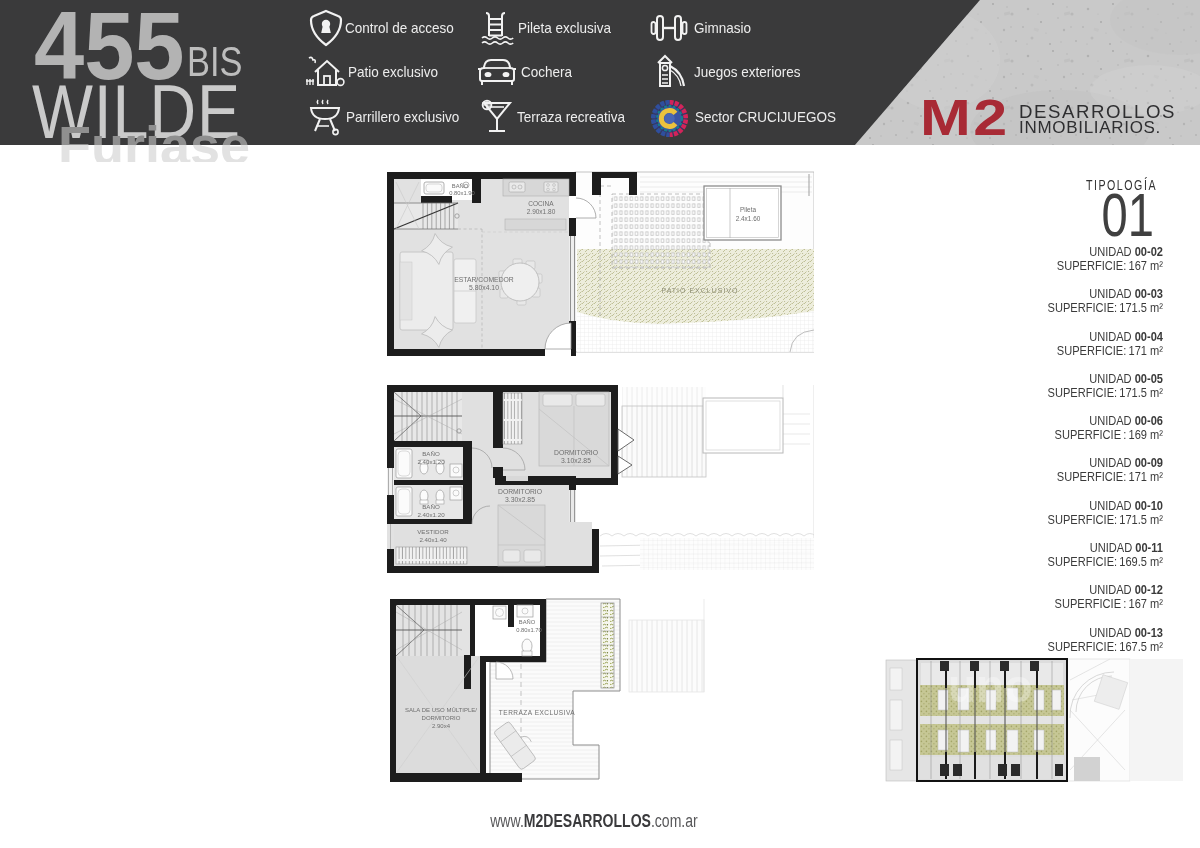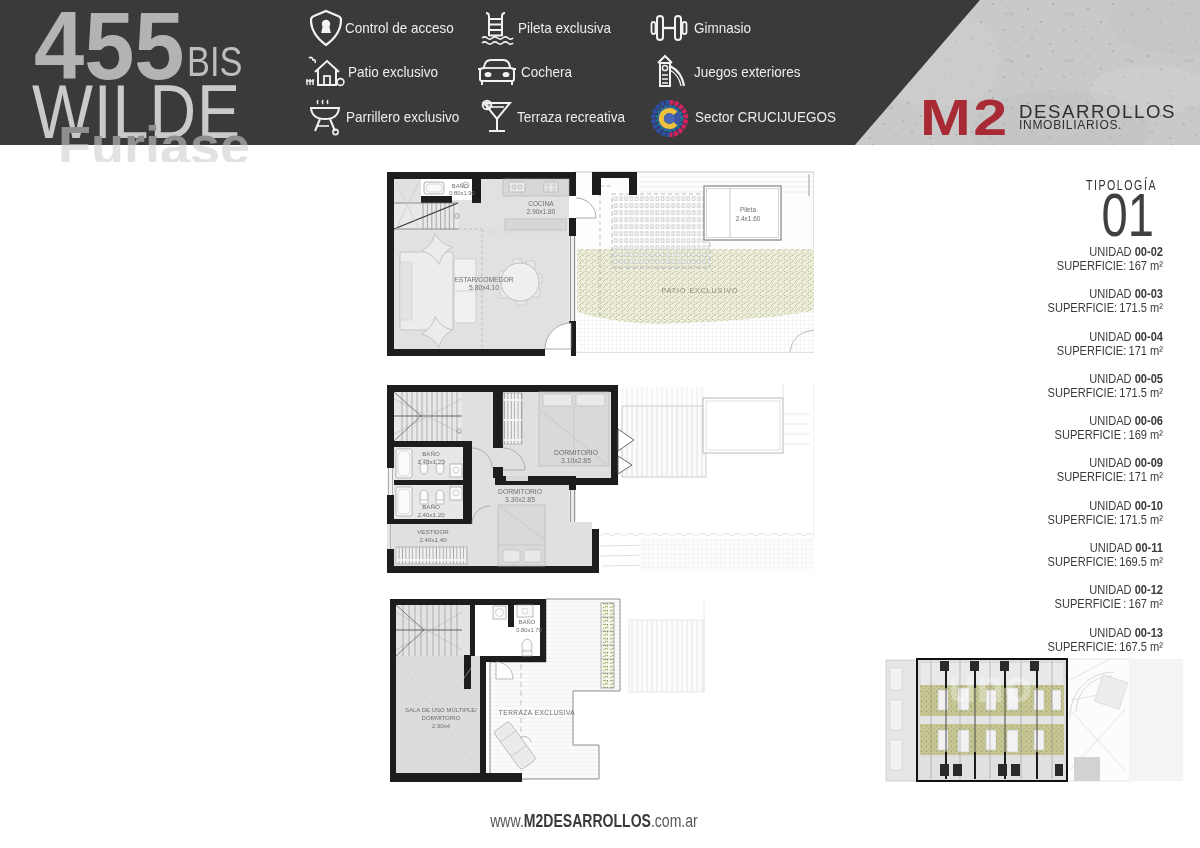--- a/index.html
+++ b/index.html
@@ -48,21 +48,21 @@
       <ellipse cx="1060" cy="130" rx="90" ry="40" fill="#bdbdbd" opacity="0.35"></ellipse>
       <ellipse cx="1180" cy="20" rx="70" ry="35" fill="#c2c2c2" opacity="0.4"></ellipse>
       <ellipse cx="940" cy="60" rx="60" ry="50" fill="#d2d2d2" opacity="0.4"></ellipse>
       <ellipse cx="1150" cy="90" rx="60" ry="25" fill="#d5d5d5" opacity="0.35"></ellipse>
     </g>
   </svg>
 
   <div class="abs" style="left:920px;top:89px;color:#a82a35;font-size:50px;font-weight:bold;letter-spacing:2px;transform:scaleX(1.22);transform-origin:left top;">M2</div>
 
   <div class="abs" style="left:1019px;top:101px;color:#2e2e30;font-size:19px;letter-spacing:1.6px;transform:scaleX(0.98);transform-origin:left top;">DESARROLLOS</div>
-  <div class="abs" style="left:1019px;top:118px;color:#2e2e30;font-size:12px;letter-spacing:0.7px;">INMOBILIARIOS.</div>
+  <div class="abs" style="left:1019px;top:118px;color:#2e2e30;font-size:17px;letter-spacing:0.7px;">INMOBILIARIOS.</div>
 
   <div class="abs" style="left:34px;top:-9px;color:#b3b3b3;font-size:96px;font-weight:bold;letter-spacing:0px;transform:scaleX(0.94);transform-origin:left top;">455</div>
 
   <div class="abs" style="left:187px;top:37px;color:#bdbdbd;font-size:43px;letter-spacing:0px;transform:scaleX(0.8);transform-origin:left top;">BIS</div>
 
   <div class="abs" style="left:32px;top:68px;color:#cacaca;font-size:76px;font-weight:300;letter-spacing:1px;transform:scaleX(0.85);transform-origin:left top;">WILDE</div>
 
   <div class="abs" style="left:0;top:0;width:854px;height:145px;overflow:hidden;">
     <div class="abs" style="left:58px;top:114px;color:#8f8f8f;font-size:54px;font-weight:bold;">Furiase</div>
   </div>

